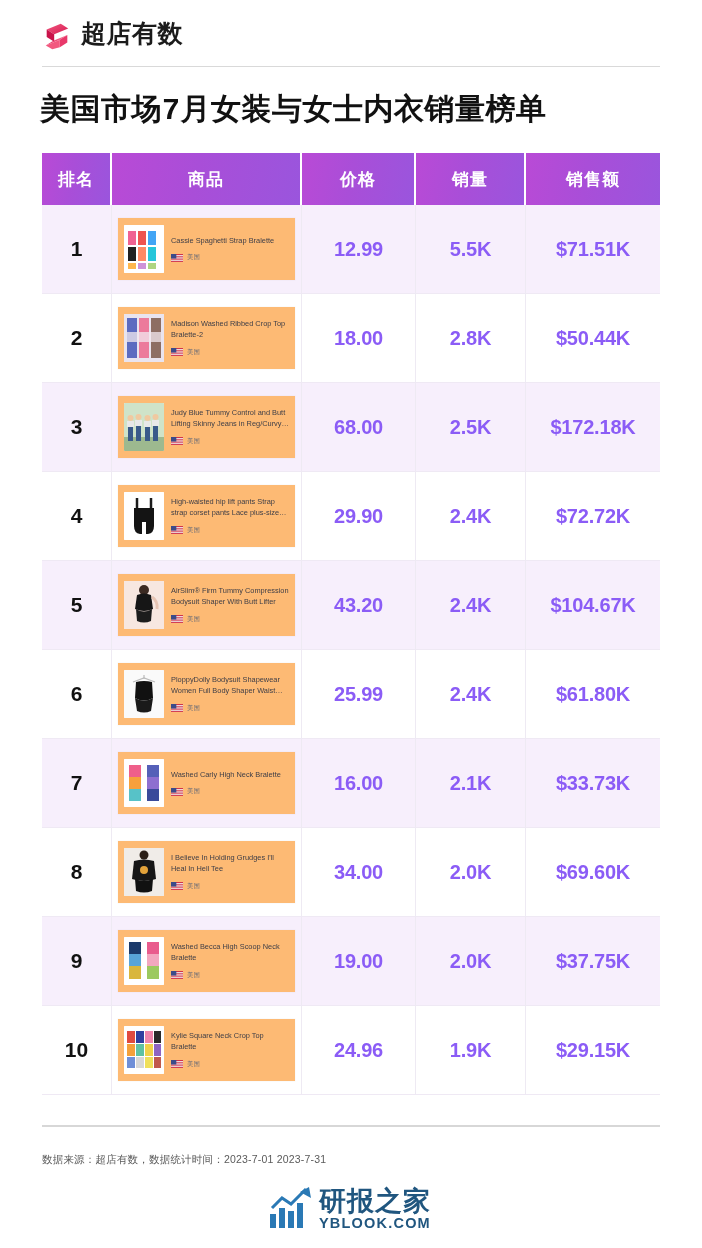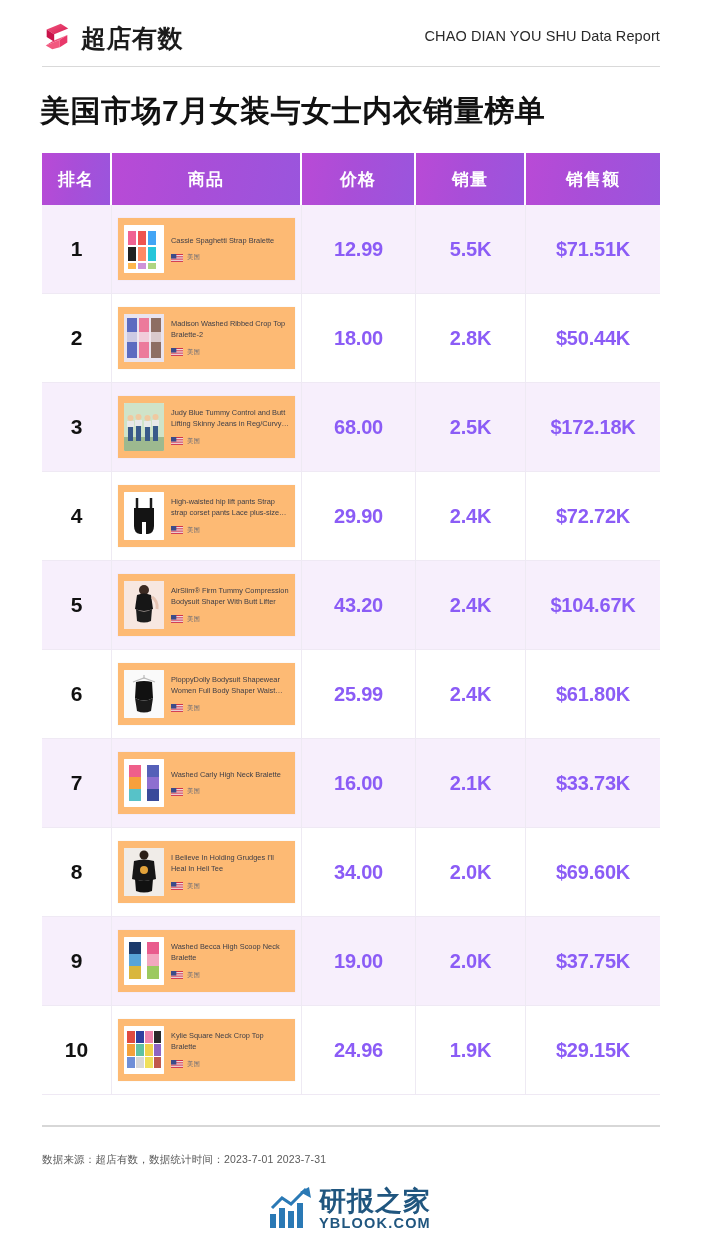--- a/index.html
+++ b/index.html
@@ -21,21 +21,21 @@
   .page-header {
     display: flex;
     align-items: center;
     justify-content: space-between;
     padding: 20px 42px 0 42px;
     height: 52px;
     box-sizing: border-box;
   }
   .brand {
     display: flex;
-    align-items: flex-end;
+    align-items: flex-start;
     gap: 9px;
   }
   .brand-mark {
     width: 30px;
     height: 30px;
     flex: 0 0 30px;
     position: relative;
   }
   .brand-name {
     font-size: 25px;
@@ -59,21 +59,21 @@
   }
 
   
   .report-title {
     margin: 26px 40px 0 40px;
     font-size: 30px;
     line-height: 1.2;
     font-weight: 700;
     color: #111111;
     letter-spacing: 0.5px;
-    font-family: Liberation Sans, sans-serif;
+    font-family: Liberation Mono, monospace;
   }
 
   
   .table-wrap {
     margin: 24px 42px 0 42px;
     width: 618px;
     box-sizing: border-box;
   }
   table.rank-table {
     border-collapse: separate;
@@ -242,21 +242,20 @@
         </defs>
         <path d="M5 9 L20 3 L28 8 L13 14 Z" fill="url(#gA)"></path>
         <path d="M5 9 L13 14 L13 22 L5 17 Z" fill="#c9134a"></path>
         <path d="M27 15 L12 21 L4 26 L19 20 Z" fill="url(#gB)" opacity="0.95"></path>
         <path d="M27 15 L27 23 L19 28 L19 20 Z" fill="#e8386a"></path>
         <path d="M4 26 L19 20 L19 28 L11 30 Z" fill="#f2597f"></path>
       </svg>
     </span>
     <span class="brand-name">超店有数</span>
   </div>
-  <div class="report-kicker">CHAO DIAN YOU SHU Data Report</div>
 </div>
 <div class="header-rule"></div>
 
 <h1 class="report-title">美国市场7月女装与女士内衣销量榜单</h1>
 
 <div class="table-wrap">
   <table class="rank-table">
     <colgroup>
       <col class="col-rank">
         <col class="col-prod">

